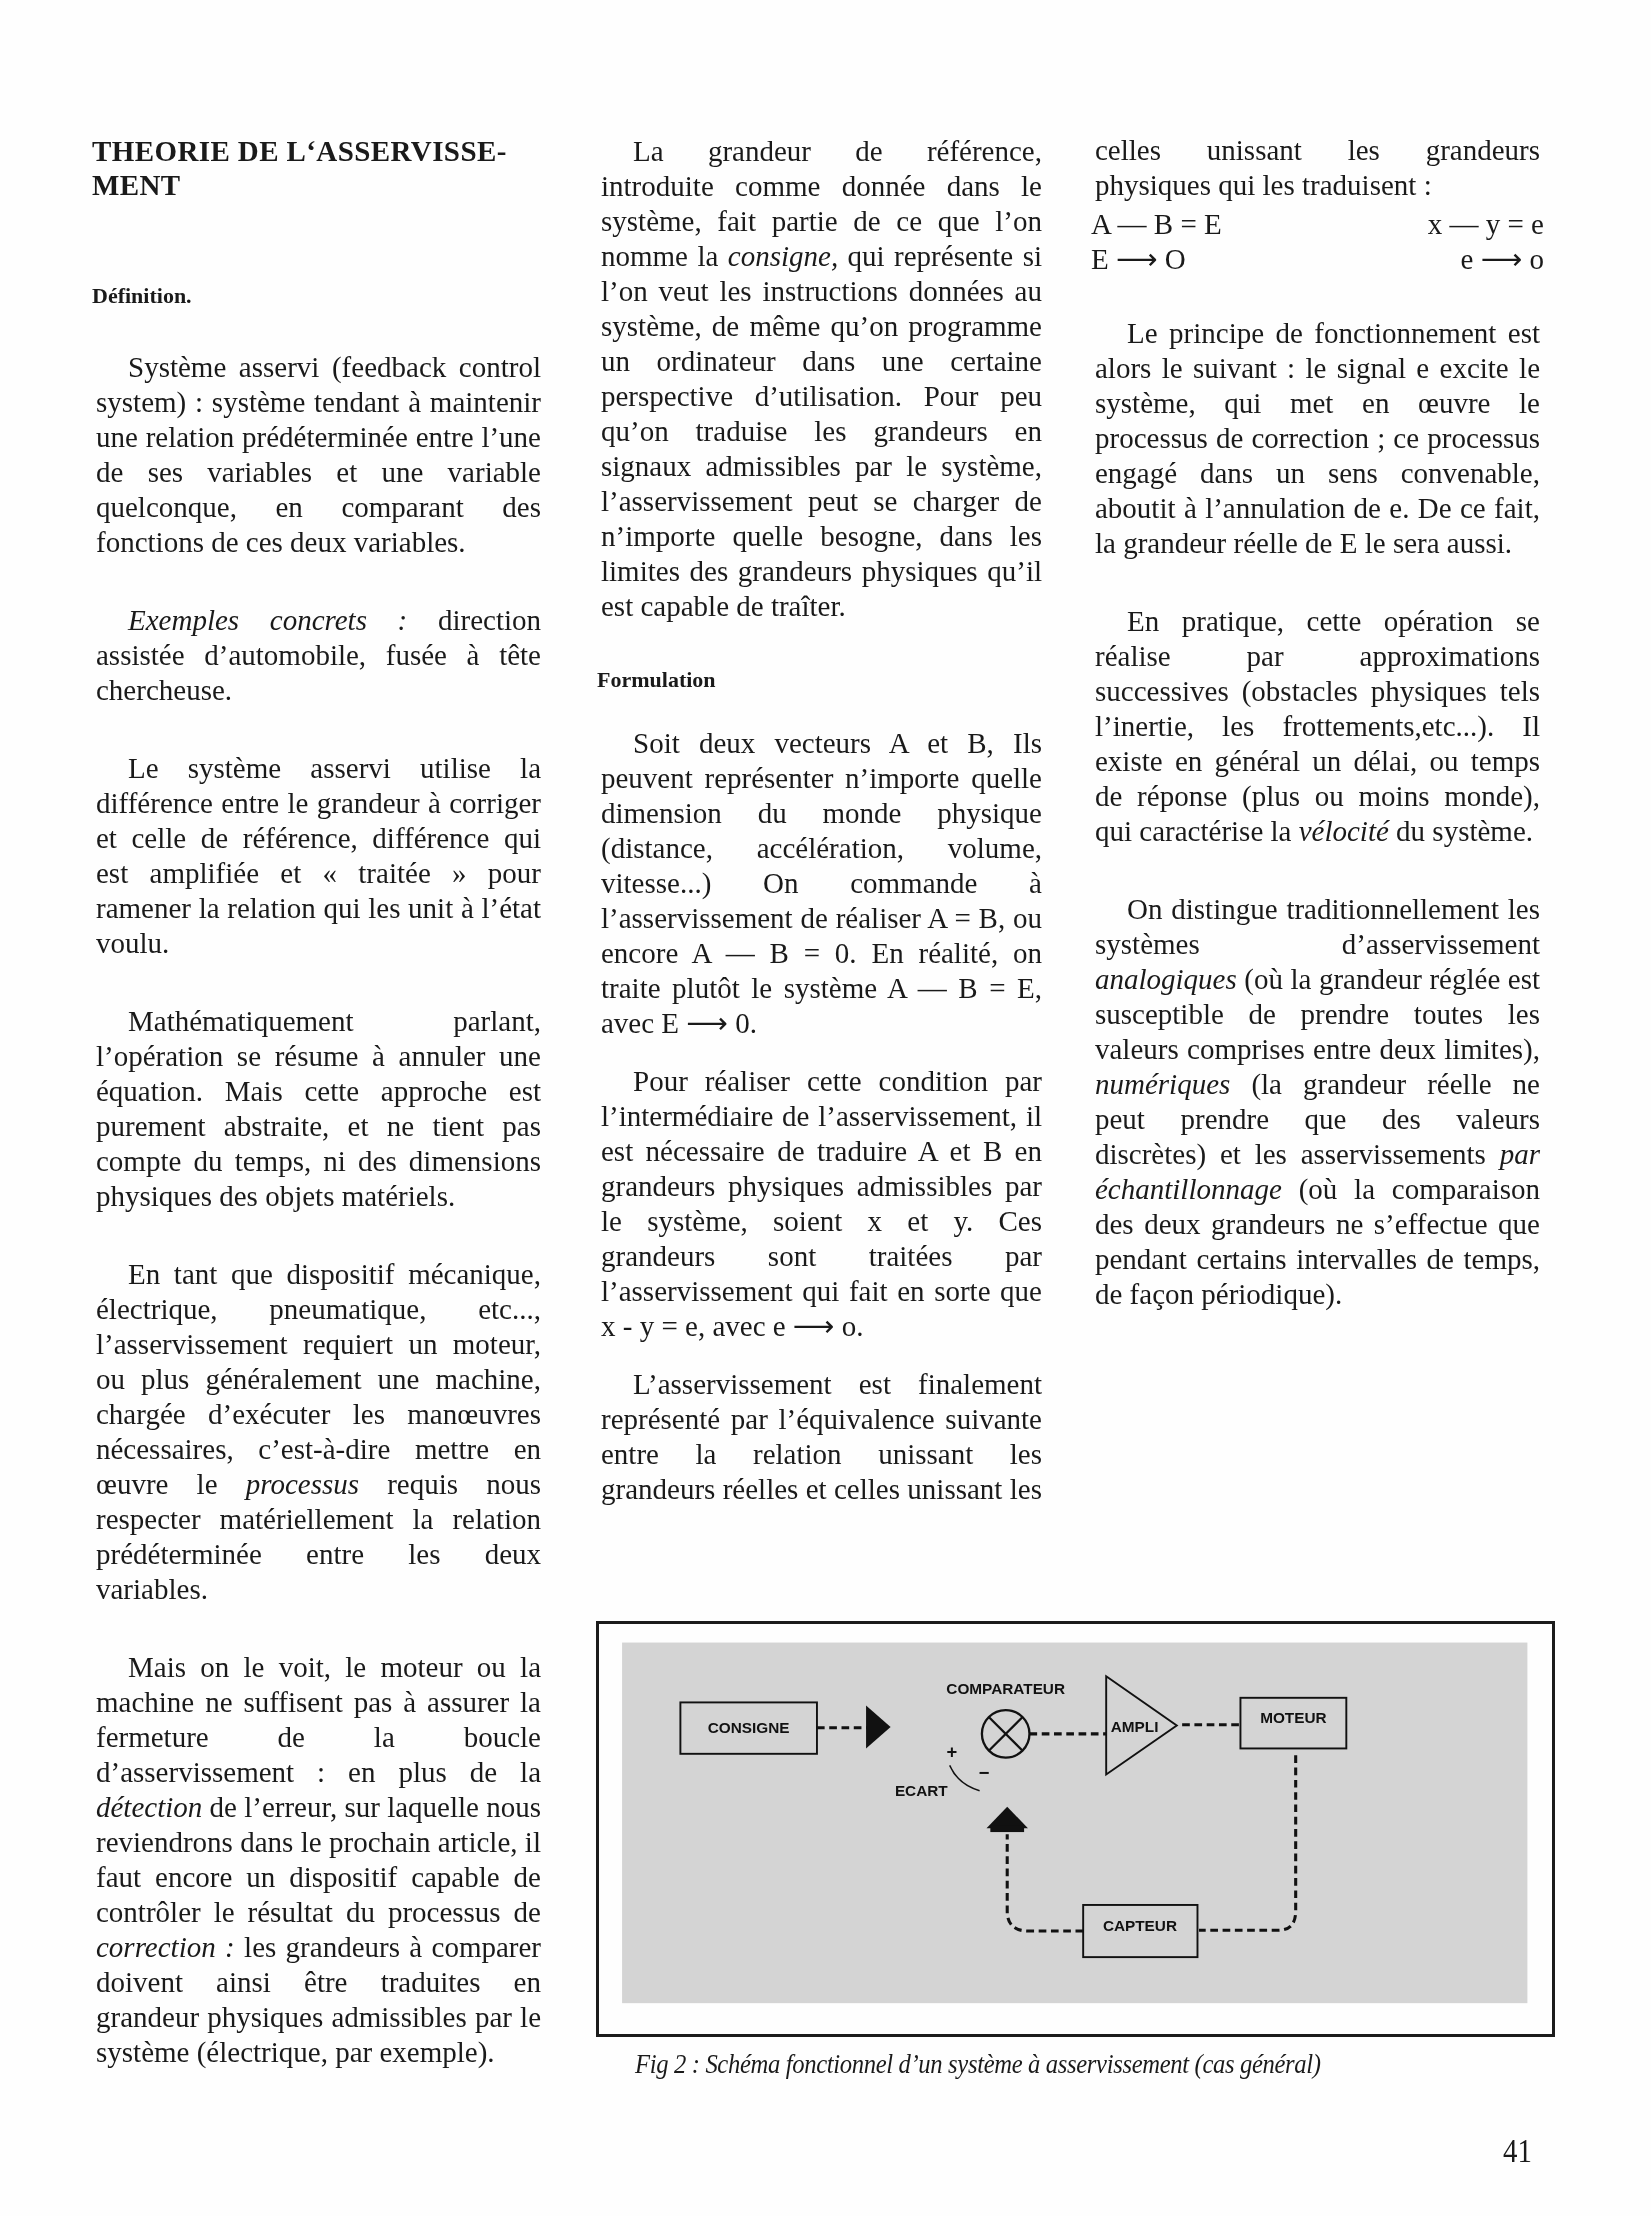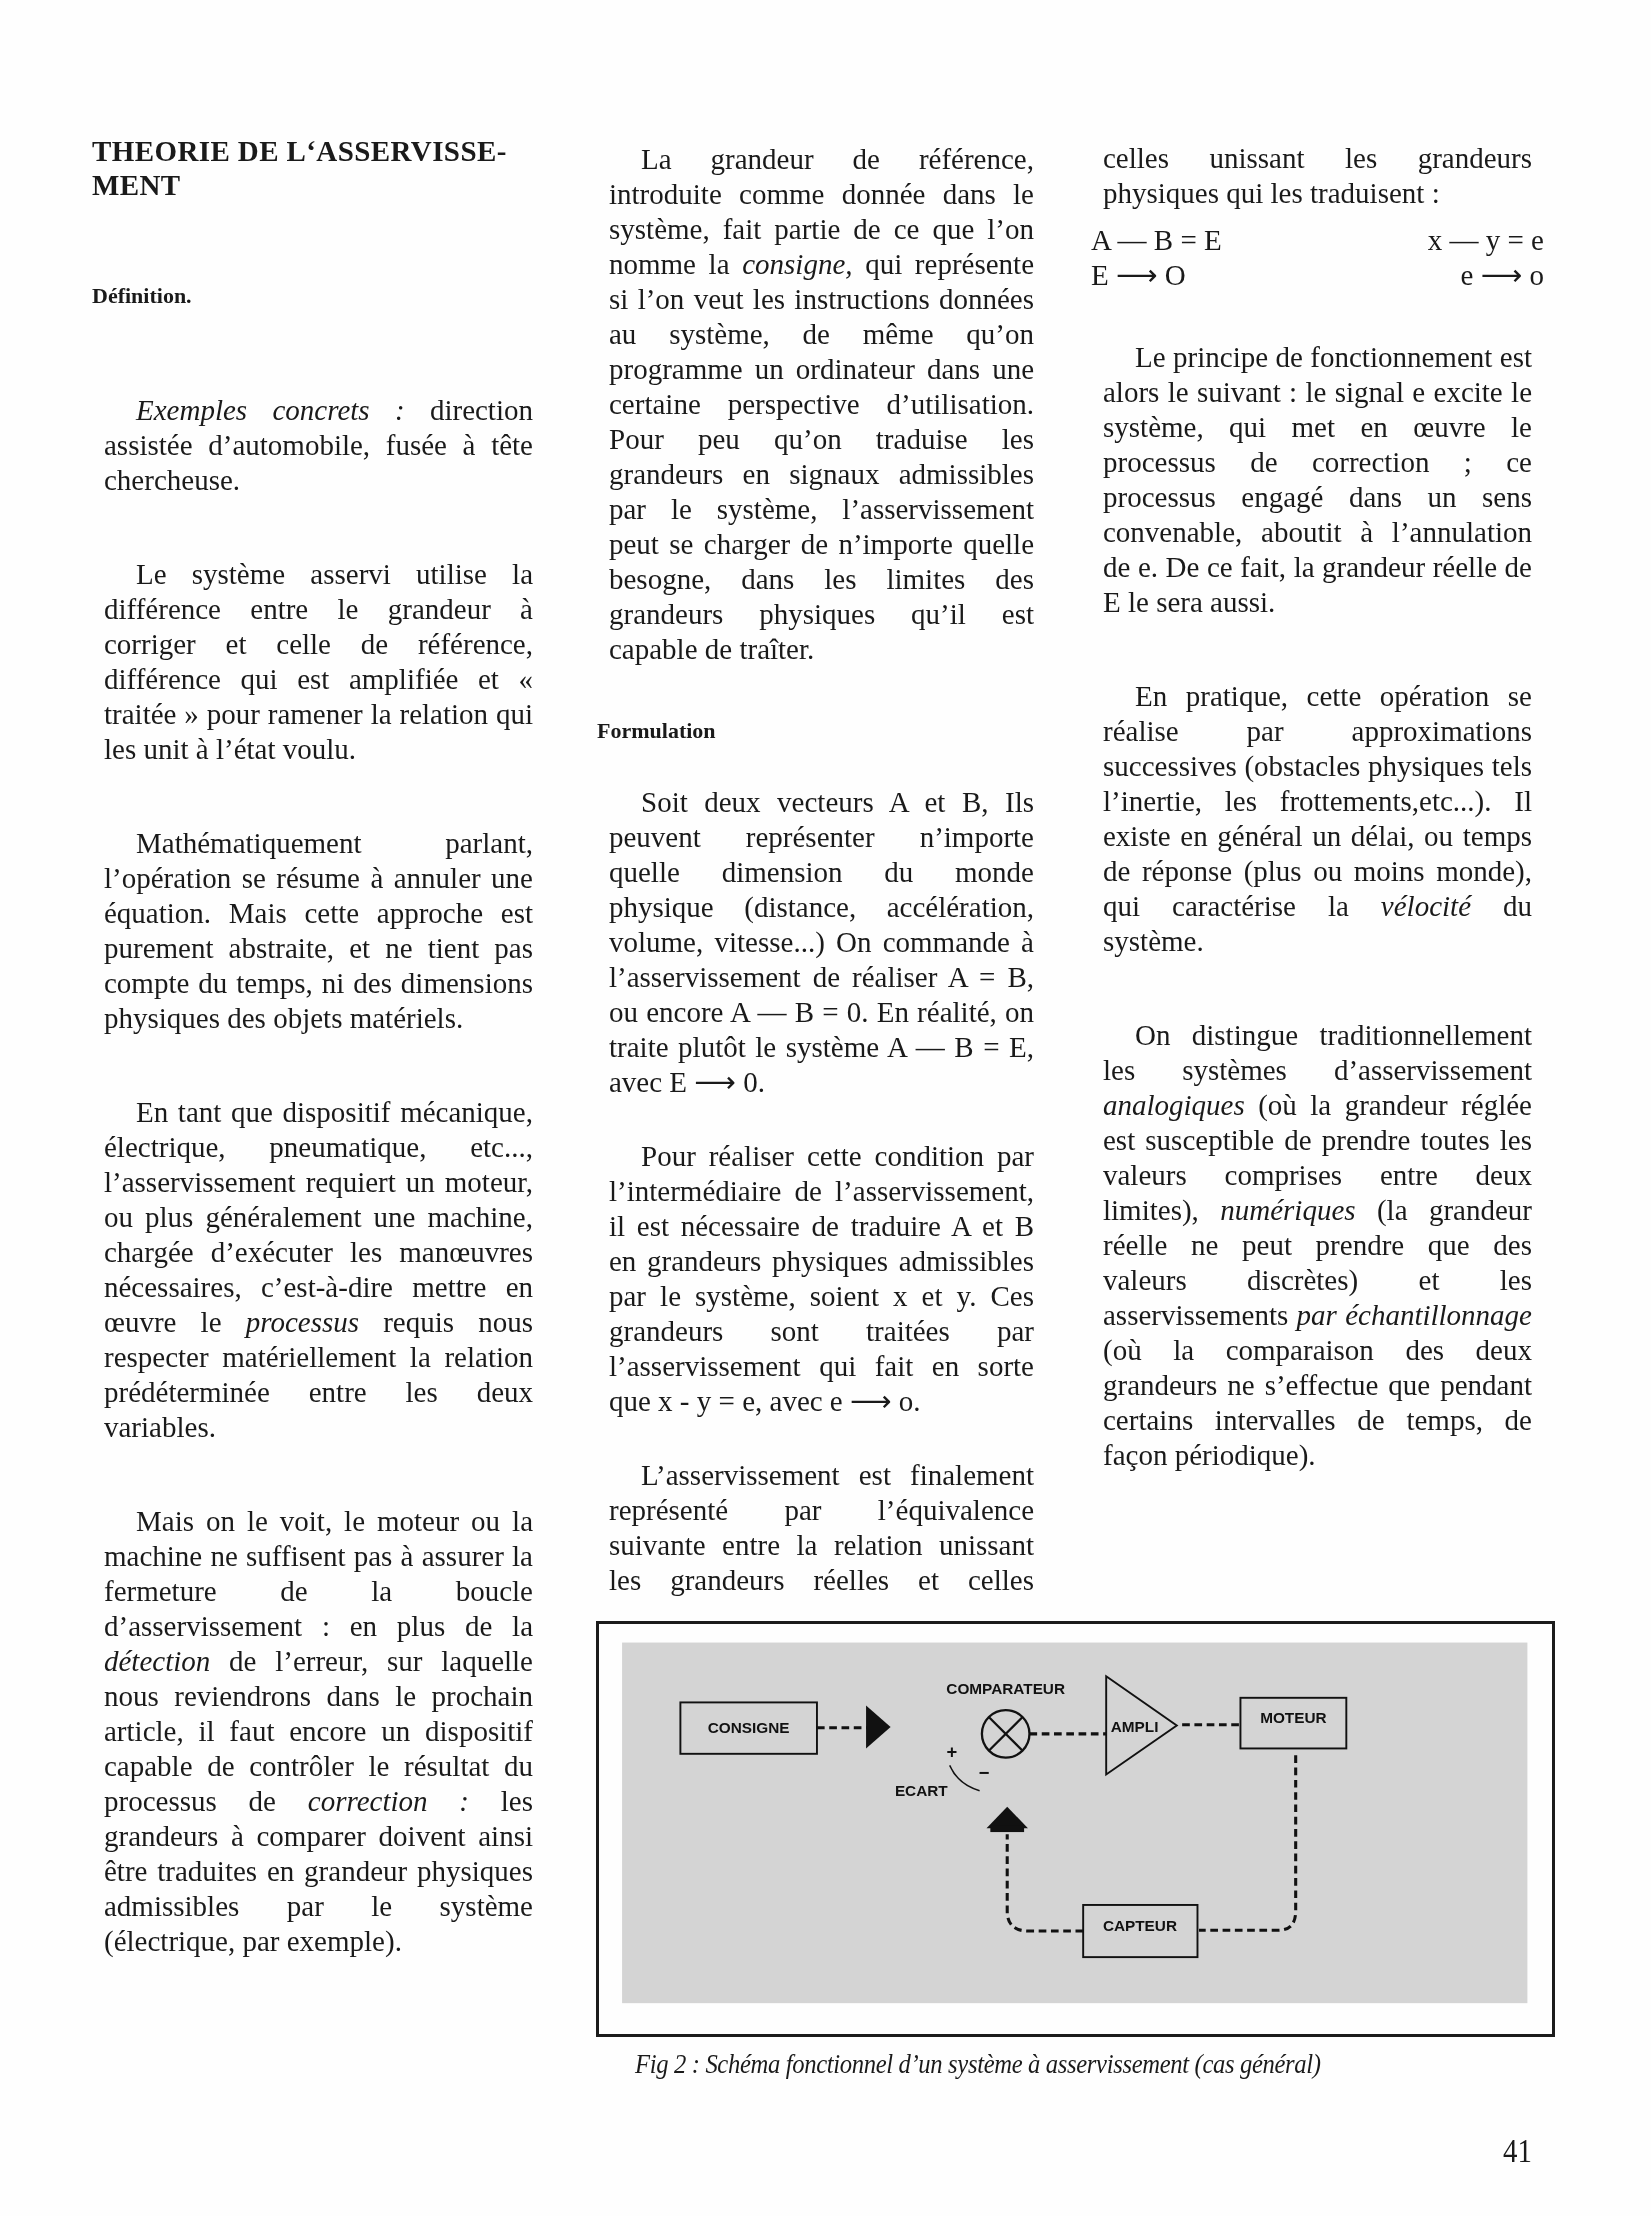--- a/index.html
+++ b/index.html
@@ -1,19 +1,19 @@
 <!DOCTYPE html>
 <html style="font-size:12.3px"><head>
 <meta charset="utf-8">
 <style>
   html, body { margin: 0; padding: 0; background: #ffffff; }
   body { width: 1652px; height: 2216px; position: relative; overflow: hidden; color: #1a1a1a; }
   .page { position: absolute; left: 0; top: 0; width: 1652px; height: 2216px; background: #fefefe; }
   .col { position: absolute; font-family: "Liberation Serif", serif; font-size: 29px; line-height: 35px; text-align: justify; }
-  .col p { margin: 12px; text-indent: 32px; }
+  .col p { margin: 4px; text-indent: 32px; }
   .col p.noindent { text-indent: 0; }
   .col .gap { height: 35px; }
   .col .gap-s { height: 15.3px; }
   #col1 { left: 92px; top: 134px; width: 453px; }
   #col2 { left: 597px; top: 130px; width: 449px; }
   #col3 { left: 1091px; top: 129px; width: 453px; }
   h1.title { font-family: "Liberation Serif", serif; font-weight: bold; font-size: 29px; line-height: 34px; margin: 0; letter-spacing: 0.4px; text-align: left; }
   h2.sub { font-family: "Liberation Serif", serif; font-weight: bold; font-size: 22px; line-height: 34px; margin: 0; text-align: left; }
   em { font-style: italic; }
   .eqrow { display: flex; justify-content: space-between; text-indent: 0; }
@@ -29,20 +29,21 @@
 <div class="page">
 
   <div class="col" id="col1">
     <h1 class="title">
       <span>THEORIE DE L‘ASSERVISSE-</span><br>
       <span>MENT</span>
     </h1>
     <div style="height:77px"></div>
     <h2 class="sub">Définition.</h2>
     <div style="height:33px"></div>
+    <p>Système asservi (feedback control system) : système tendant à maintenir une relation prédéterminée entre l’une de ses variables et une variable quelconque, en comparant des fonctions de ces deux variables.</p>
     <div class="gap"></div>
     <p><em>Exemples concrets :</em><span> direction assistée d’automobile, fusée à tête chercheuse.</span></p>
     <div class="gap"></div>
     <p>Le système asservi utilise la différence entre le grandeur à corriger et celle de référence, différence qui est amplifiée et « traitée » pour ramener la relation qui les unit à l’état voulu.</p>
     <div class="gap"></div>
     <p>Mathématiquement parlant, l’opération se résume à annuler une équation. Mais cette approche est purement abstraite, et ne tient pas compte du temps, ni des dimensions physiques des objets matériels.</p>
     <div class="gap"></div>
     <p><span>En tant que dispositif mécanique, électrique, pneumatique, etc..., l’asservissement requiert un moteur, ou plus généralement une machine, chargée d’exécuter les manœuvres nécessaires, c’est-à-dire mettre en œuvre le </span><em>processus</em><span> requis nous respecter matériellement la relation prédéterminée entre les deux variables.</span></p>
     <div class="gap"></div>
     <p><span>Mais on le voit, le moteur ou la machine ne suffisent pas à assurer la fermeture de la boucle d’asservissement : en plus de la </span><em>détection</em><span> de l’erreur, sur laquelle nous reviendrons dans le prochain article, il faut encore un dispositif capable de contrôler le résultat du processus de </span><em>correction :</em><span> les grandeurs à comparer doivent ainsi être traduites en grandeur physiques admissibles par le système (électrique, par exemple).</span></p>

